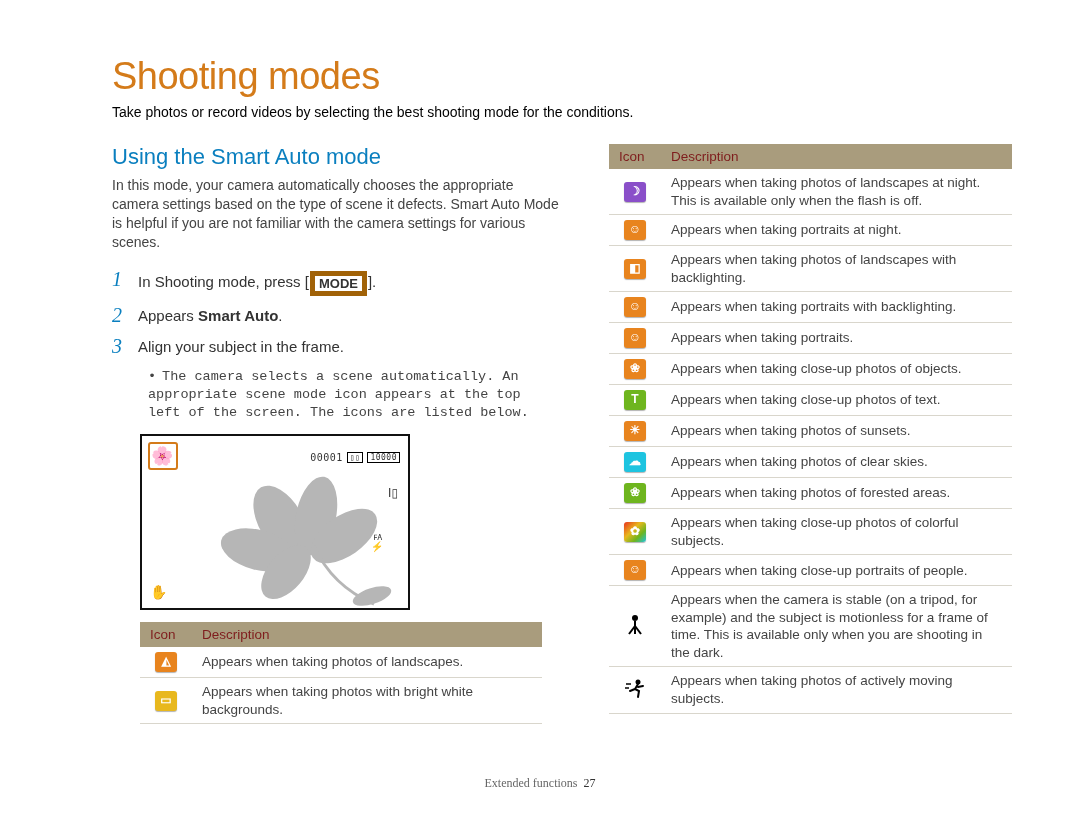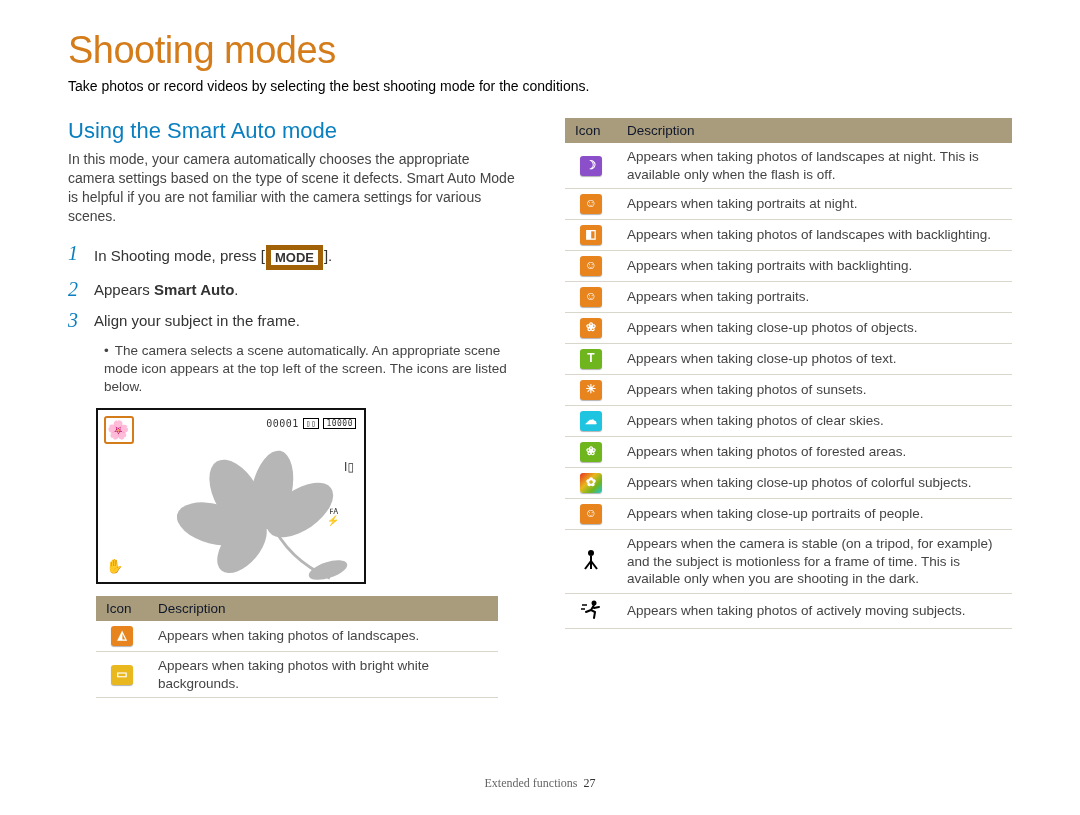--- a/index.html
+++ b/index.html
@@ -5,21 +5,22 @@
   * { box-sizing: border-box; margin: 0; padding: 0; }
   body {
     width: 1080px;
     height: 815px;
     background: #fff;
     font-family: Arial, Helvetica, sans-serif;
     color: #333;
     position: relative;
   }
   .page {
-    padding: 29px 68px 40px 68px;
+    padding: 55px 68px 40px 68px;
+    margin-left: 44px;
   }
   .title {
     font-size: 38px;
     color: #d47b1a;
     font-weight: 500;
     letter-spacing: -0.5px;
     margin-bottom: 6px;
   }
   .subtitle {
     font-size: 14px;
@@ -57,55 +58,56 @@
     font-family: Georgia, serif;
     flex: 0 0 16px;
   }
   .step-text { font-size: 15px; color: #333; padding-top: 3px; }
   .step-bullets {
     margin-left: 36px;
     font-size: 13.5px;
     color: #444;
     line-height: 1.35;
     margin-bottom: 12px;
+    font-family: Liberation Mono, monospace;
   }
   .bullet-row::before {
     content: "•";
     margin-right: 6px;
   }
   .camera-screen {
     width: 270px;
     height: 176px;
     border: 2px solid #111;
     margin: 6px 0 12px 28px;
     position: relative;
     background: #fff;
     overflow: hidden;
   }
   .cs-macro-icon {
     position: absolute; top: 6px; left: 6px;
     width: 30px; height: 28px; border: 2px solid #d47b1a;
     border-radius: 3px; display:flex; align-items:center; justify-content:center;
     font-size: 18px;
   }
-  .cs-top-right { position:absolute; top:8px; right:8px; font-family: monospace; font-size:10px; letter-spacing:0.5px; display:flex; gap:4px; align-items:center;}
+  .cs-top-right { position:absolute; top:16px; right:8px; font-family: monospace; font-size:10px; letter-spacing:0.5px; display:flex; gap:4px; align-items:center;}
   .cs-top-right .box{border:1px solid #000;padding:0 2px;font-size:8px;}
   .cs-right { position:absolute; top:50px; right:10px; font-size:12px;}
   .cs-flash { position:absolute; top:96px; right:24px; font-size:10px; text-align:center; line-height:1;}
   .cs-hand { position:absolute; bottom:8px; left:8px; font-size:14px;}
   .flower-svg { position:absolute; left:44px; top:36px; }
 
   table.icon-table {
     border-collapse: collapse;
     width: 100%;
     font-size: 13.5px;
   }
   table.icon-table th {
     background: #a99c7d;
-    color: #0f172a;
+    color: #7f1d1d;
     font-weight: 400;
     text-align: left;
     padding: 5px 10px;
     font-size: 13.5px;
   }
   table.icon-table th:first-child { width: 52px; }
   table.icon-table td {
     padding: 5px 10px;
     border-bottom: 1px solid #d9d6cc;
     vertical-align: middle;

